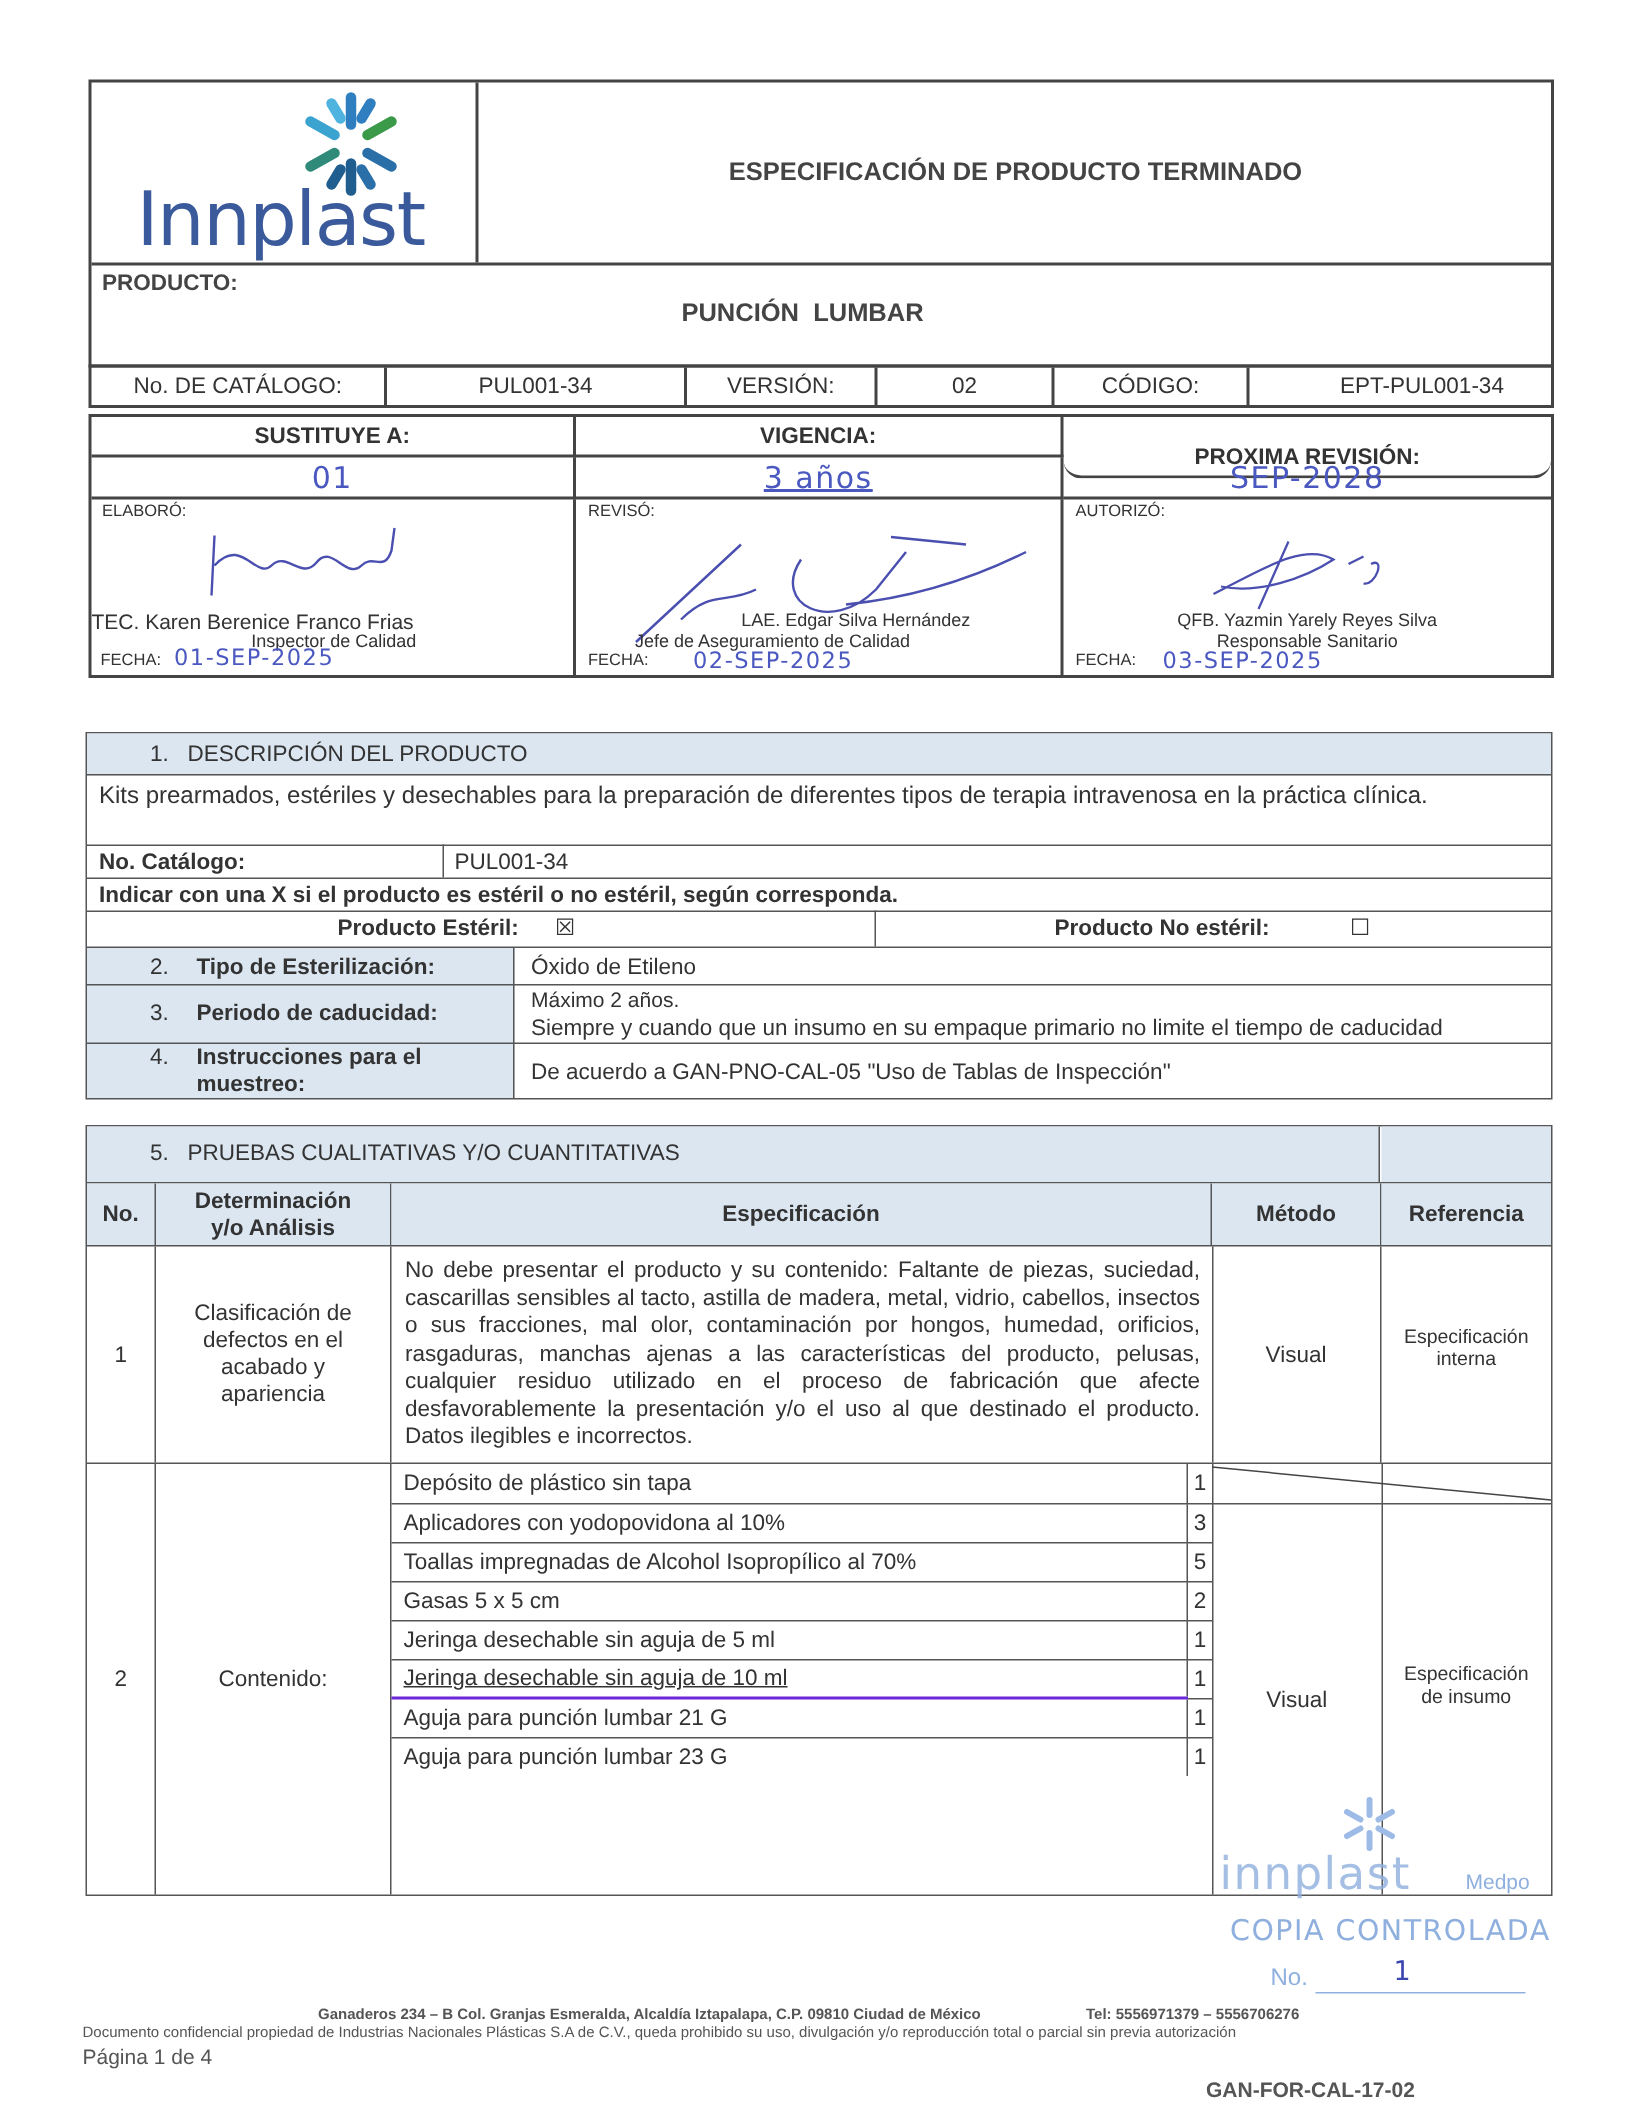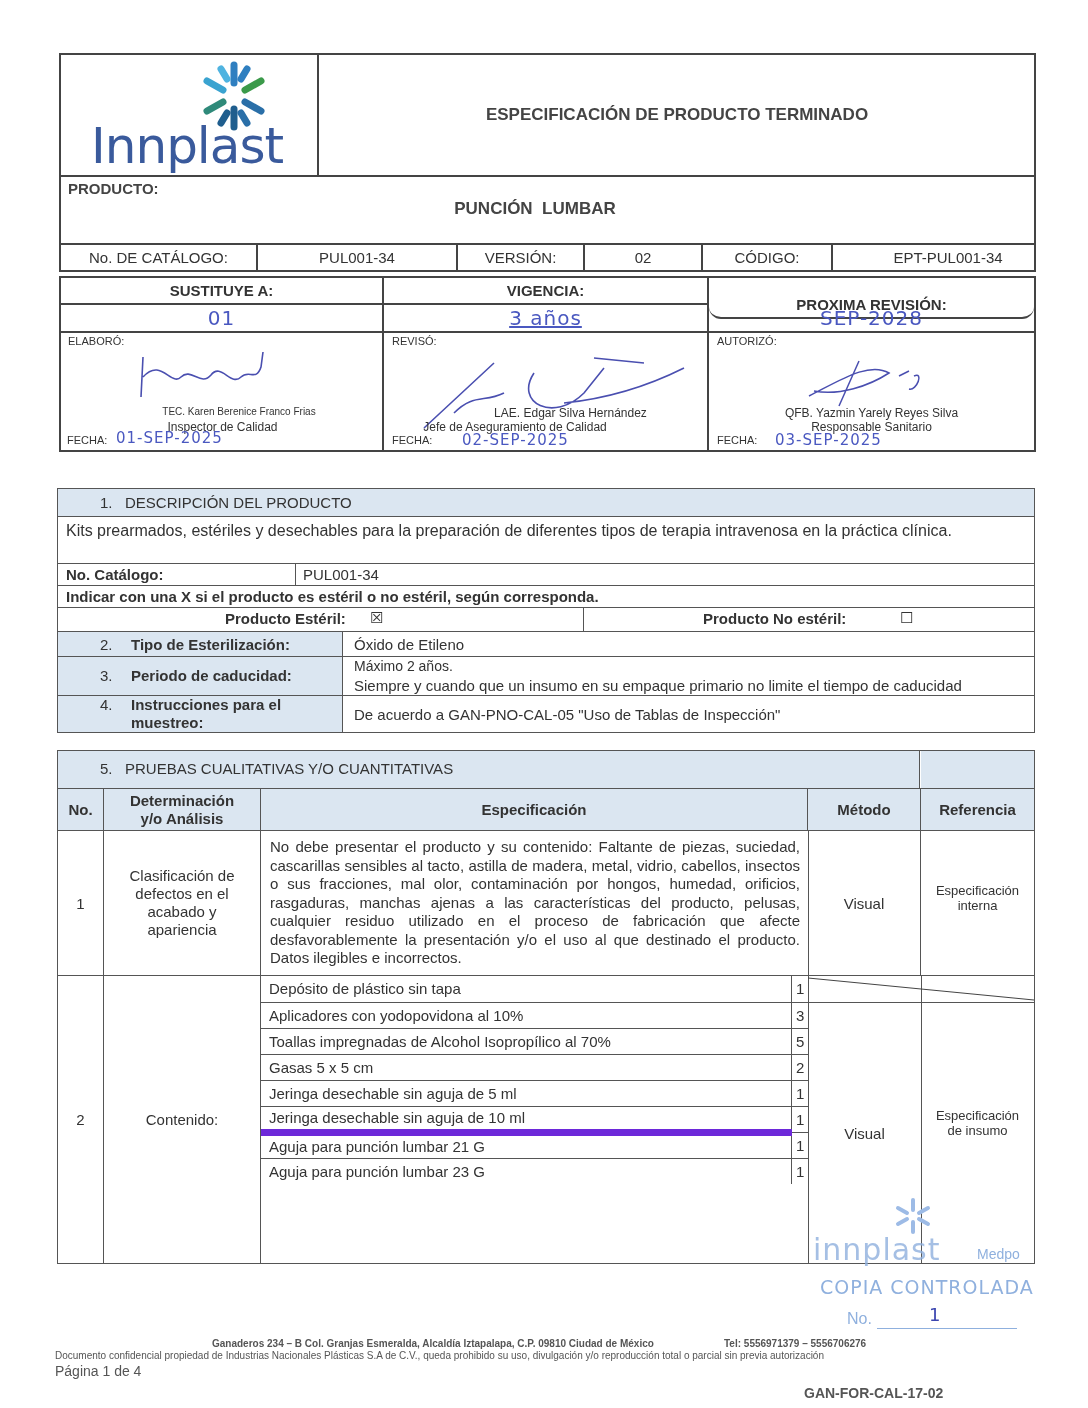--- a/index.html
+++ b/index.html
@@ -54,21 +54,21 @@
 <div class="cell" style="left:709px;top:292px;width:325px;height:27px;font-size:15px;font-weight:bold;border-bottom:2px solid #444;border-radius:12px;">PROXIMA REVISIÓN:</div>
 <div class="cell hand" style="left:61px;top:305px;width:323px;height:28px;font-size:20px;border-right:2px solid #444;border-bottom:2px solid #444;">01</div>
 <div class="cell hand" style="left:384px;top:305px;width:325px;height:28px;font-size:20px;border-right:2px solid #444;border-bottom:2px solid #444;text-decoration:underline;">3 años</div>
 <div class="cell hand" style="left:709px;top:305px;width:325px;height:28px;font-size:20px;border-bottom:2px solid #444;">SEP-2028</div>
 
 <div class="abs" style="left:61px;top:333px;width:323px;height:117px;border-right:2px solid #444;">
   <div class="abs small" style="left:7px;top:2px;">ELABORÓ:</div>
   <svg class="abs" style="left:70px;top:14px;" width="140" height="60" viewBox="0 0 140 60">
       <path d="M10 50 L12 10 M12 30 C30 10 40 40 50 30 C60 20 70 40 80 28 C90 15 100 40 110 30 C118 22 125 35 130 20 L132 5" stroke="#4a4fb0" stroke-width="1.6" fill="none"></path>
     </svg>
-  <div class="abs" style="left:0;width:356px;top:73px;text-align:center;font-size:10px;">TEC. Karen Berenice Franco Frias</div>
+  <div class="abs" style="left:0;width:356px;top:73px;font-size:14px;">TEC. Karen Berenice Franco Frias</div>
   <div class="abs" style="left:0;width:323px;top:87px;text-align:center;font-size:12px;">Inspector de Calidad</div>
   <div class="abs small" style="left:6px;top:101px;">FECHA:</div>
   <div class="abs hand" style="left:55px;top:96px;font-size:15px;">01-SEP-2025</div>
 </div>
 <div class="abs" style="left:384px;top:333px;width:325px;height:117px;border-right:2px solid #444;">
   <div class="abs small" style="left:8px;top:2px;">REVISÓ:</div>
   <svg class="abs" style="left:30px;top:10px;" width="280" height="90" viewBox="0 0 280 90">
       <path d="M10 85 L80 20 M40 70 C60 50 70 60 90 50 M120 30 C100 60 140 80 170 50 L190 25 M150 60 C200 55 240 40 270 25 M180 15 L230 20" stroke="#4a4fb0" stroke-width="1.6" fill="none"></path>
     </svg>
   <div class="abs" style="left:0;width:325px;top:73px;text-align:center;font-size:12px;padding-left:48px;">LAE. Edgar Silva Hernández</div>
@@ -157,21 +157,21 @@
       </tr>
   <tr style="height:26px;">
         <td style="padding-left:8px;border-bottom:1px solid #555;border-right:1px solid #555;">Gasas 5 x 5 cm</td>
         <td style="text-align:center;border-bottom:1px solid #555;">2</td>
       </tr>
   <tr style="height:26px;">
         <td style="padding-left:8px;border-bottom:1px solid #555;border-right:1px solid #555;">Jeringa desechable sin aguja de 5 ml</td>
         <td style="text-align:center;border-bottom:1px solid #555;">1</td>
       </tr>
   <tr style="height:26px;">
-        <td style="padding-left:8px;border-bottom:7px solid #6d28d9;border-right:1px solid #555;">Jeringa desechable sin aguja de 10 ml</td>
+        <td style="padding-left:8px;border-bottom:2px solid #6d28d9;border-right:1px solid #555;text-decoration:underline;">Jeringa desechable sin aguja de 10 ml</td>
         <td style="text-align:center;border-bottom:1px solid #555;">1</td>
       </tr>
   <tr style="height:26px;">
         <td style="padding-left:8px;border-bottom:1px solid #555;border-right:1px solid #555;">Aguja para punción lumbar 21 G</td>
         <td style="text-align:center;border-bottom:1px solid #555;">1</td>
       </tr>
   <tr style="height:26px;">
         <td style="padding-left:8px;border-right:1px solid #555;">Aguja para punción lumbar 23 G</td>
         <td style="text-align:center;">1</td>
       </tr>

